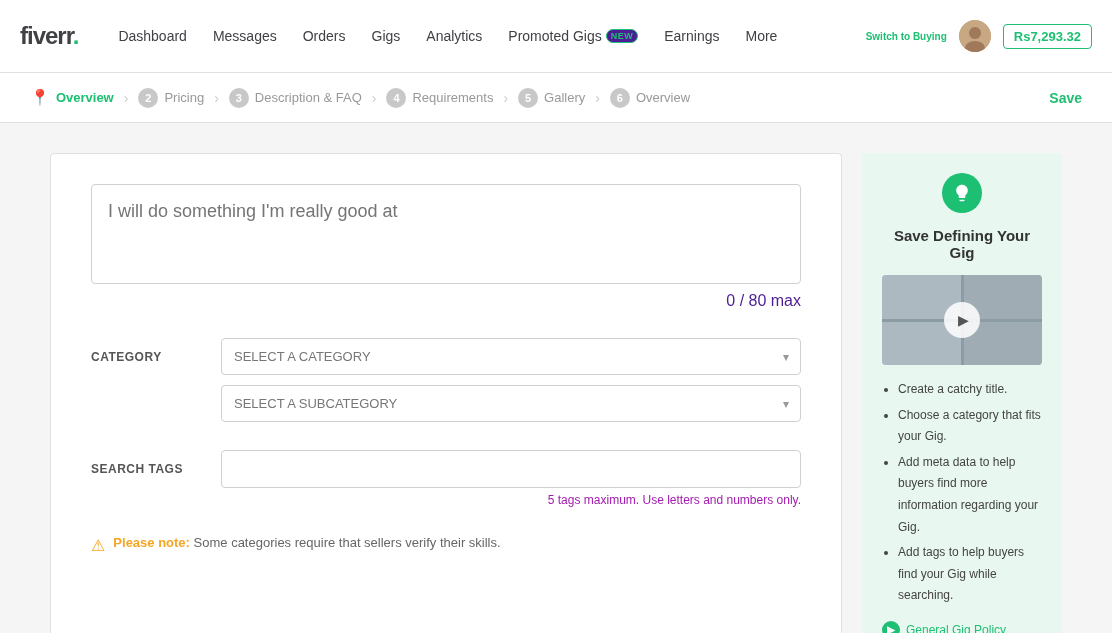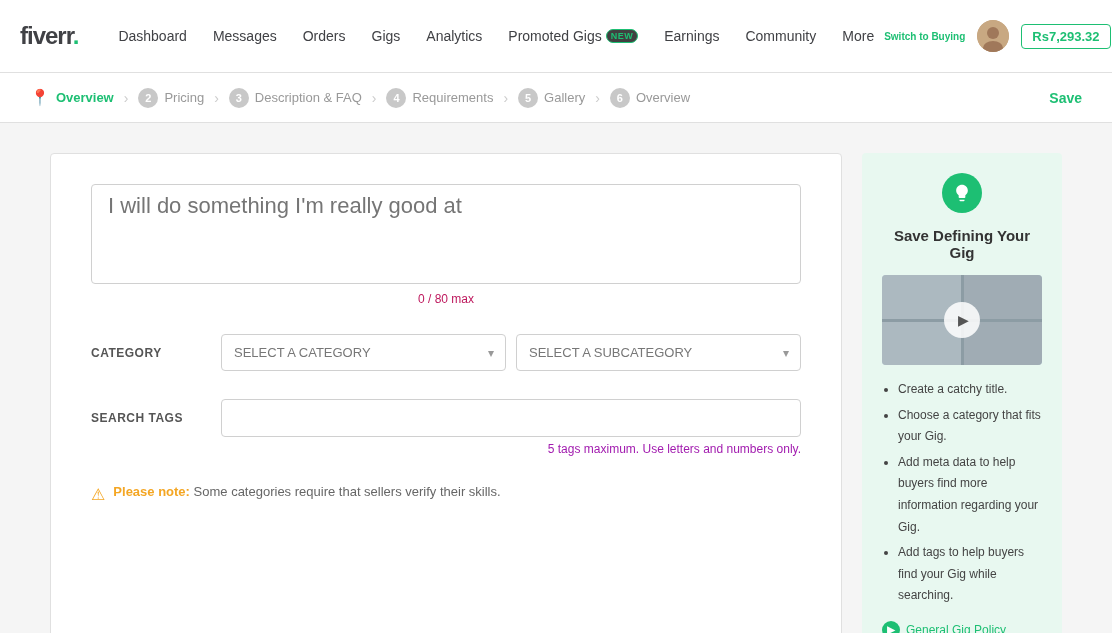--- a/index.html
+++ b/index.html
@@ -36,21 +36,21 @@
       font-size: 14px;
       cursor: pointer;
       white-space: nowrap;
     }
     .promoted-badge {
       display: inline-flex;
       align-items: center;
       gap: 4px;
     }
     .new-badge {
-      background: #404040;
+      background: #4c1d95;
       border: 1px solid #1dbf73;
       color: #1dbf73;
       font-size: 9px;
       font-weight: 700;
       padding: 1px 4px;
       border-radius: 8px;
       letter-spacing: 0.5px;
     }
     .navbar-right {
       display: flex;
@@ -174,39 +174,40 @@
     .form-field {
       flex: 1;
     }
 
     
     .gig-title-textarea {
       width: 100%;
       height: 100px;
       border: 1px solid #d0d0d0;
       border-radius: 4px;
-      padding: 6px 16px;
-      font-size: 22px;
+      padding: 14px 16px;
+      font-size: 18px;
       color: #ccc;
       resize: none;
       outline: none;
       font-family: inherit;
       line-height: 1.4;
     }
     .char-count {
-      text-align: center;
-      font-size: 12px;
-      color: #be185d;
+      text-align: right;
+      font-size: 16px;
+      color: #4c1d95;
       margin-top: 5px;
     }
 
     
     .category-selects {
       display: flex;
       gap: 10px;
+      flex-direction: column;
     }
     .select-wrapper {
       flex: 1;
       position: relative;
     }
     .select-wrapper select {
       width: 100%;
       padding: 10px 35px 10px 12px;
       border: 1px solid #d0d0d0;
       border-radius: 4px;
@@ -381,21 +382,20 @@
     <a class="nav-link">Dashboard</a>
     <a class="nav-link">Messages</a>
     <a class="nav-link">Orders</a>
     <a class="nav-link">Gigs</a>
     <a class="nav-link">Analytics</a>
     <a class="nav-link promoted-badge">
       <span>Promoted Gigs</span>
       <span class="new-badge">NEW</span>
     </a>
     <a class="nav-link">Earnings</a>
-    <a class="nav-link">Community</a>
     <a class="nav-link">More</a>
   </div>
   <div class="navbar-right">
     <span class="switch-buying-btn">Switch to Buying</span>
     <div class="avatar">
       <svg viewBox="0 0 32 32" xmlns="http://www.w3.org/2000/svg">
         <circle cx="16" cy="16" r="16" fill="#c8a882"></circle>
         <circle cx="16" cy="13" r="6" fill="#a0785a"></circle>
         <ellipse cx="16" cy="28" rx="10" ry="7" fill="#a0785a"></ellipse>
       </svg>

